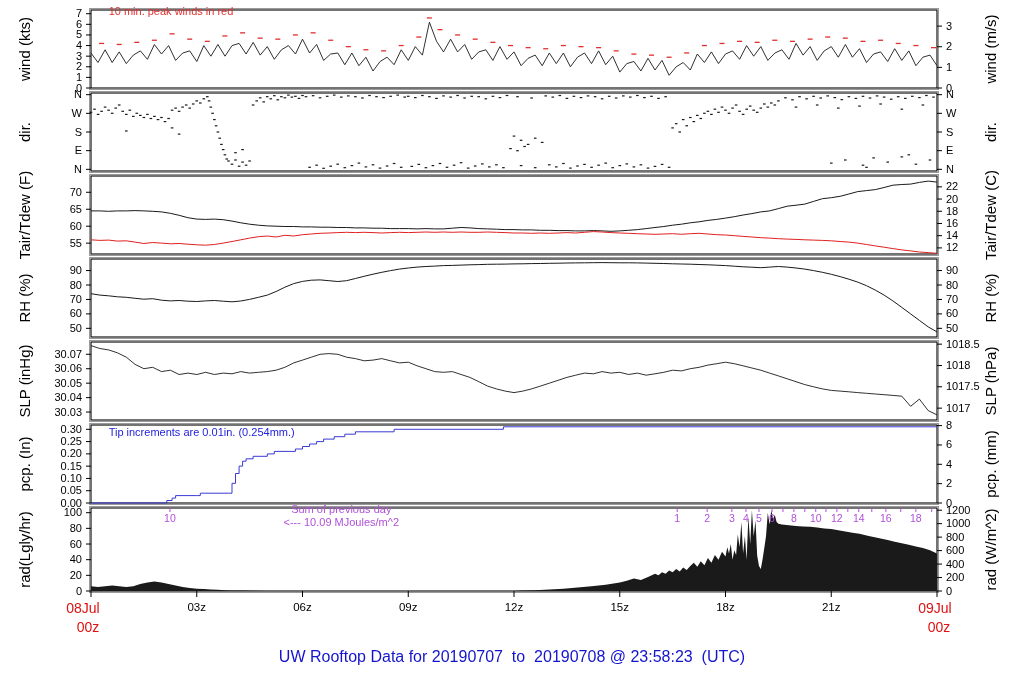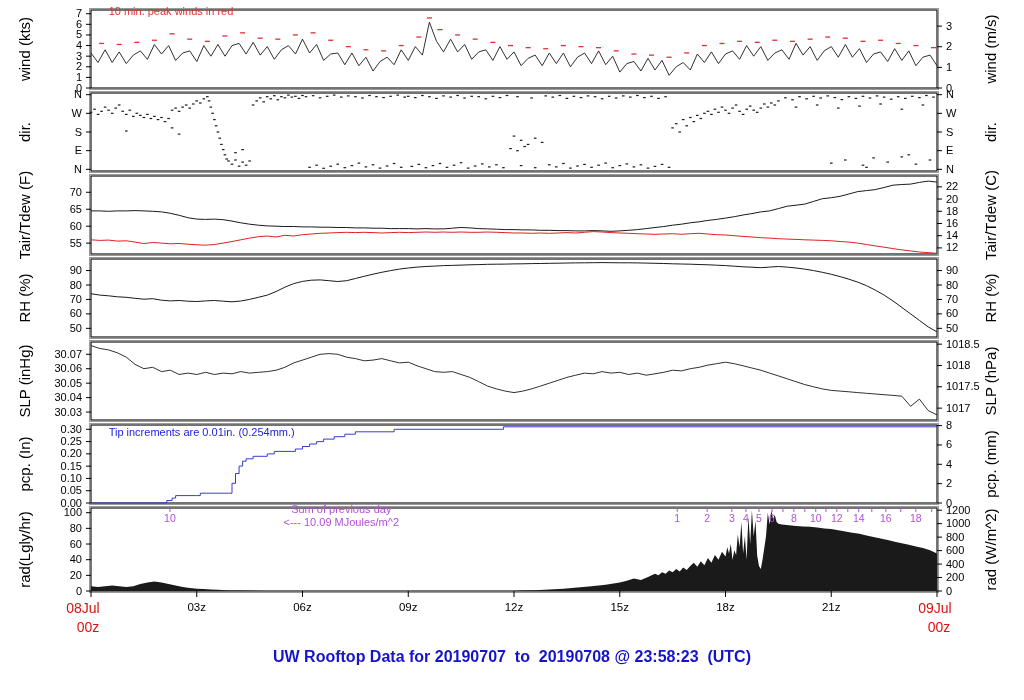--- a/index.html
+++ b/index.html
@@ -1,20 +1,20 @@
 <!DOCTYPE html>
 <html><head>
 <meta charset="utf-8">
 <style>
   html,body{margin:0;padding:0;background:#fff;}
   .fig{position:relative;width:1024px;height:700px;background:#fff;overflow:hidden;
        font-family:"Liberation Sans", sans-serif;}
   .fig svg{position:absolute;left:0;top:0;}
   .main-title{position:absolute;left:0;top:648px;width:1024px;text-align:center;
-       font-size:16px;color:#1414cc;white-space:pre;font-weight:bold;}
+       font-size:16px;color:#1414cc;white-space:pre;}
 </style>
 </head>
 <body>
 
 <div class="fig">
   <svg id="chart" width="1024" height="648">
       <g>
         <rect x="89.5" y="8.5" width="849" height="81" fill="none" stroke="#9a9a9a" stroke-width="1"></rect>
         <rect x="91" y="10" width="846" height="78" fill="#fff" stroke="#000000" stroke-width="1.1"></rect>
         <line x1="86" y1="88" x2="91" y2="88" stroke="#000000" stroke-width="1"></line>

